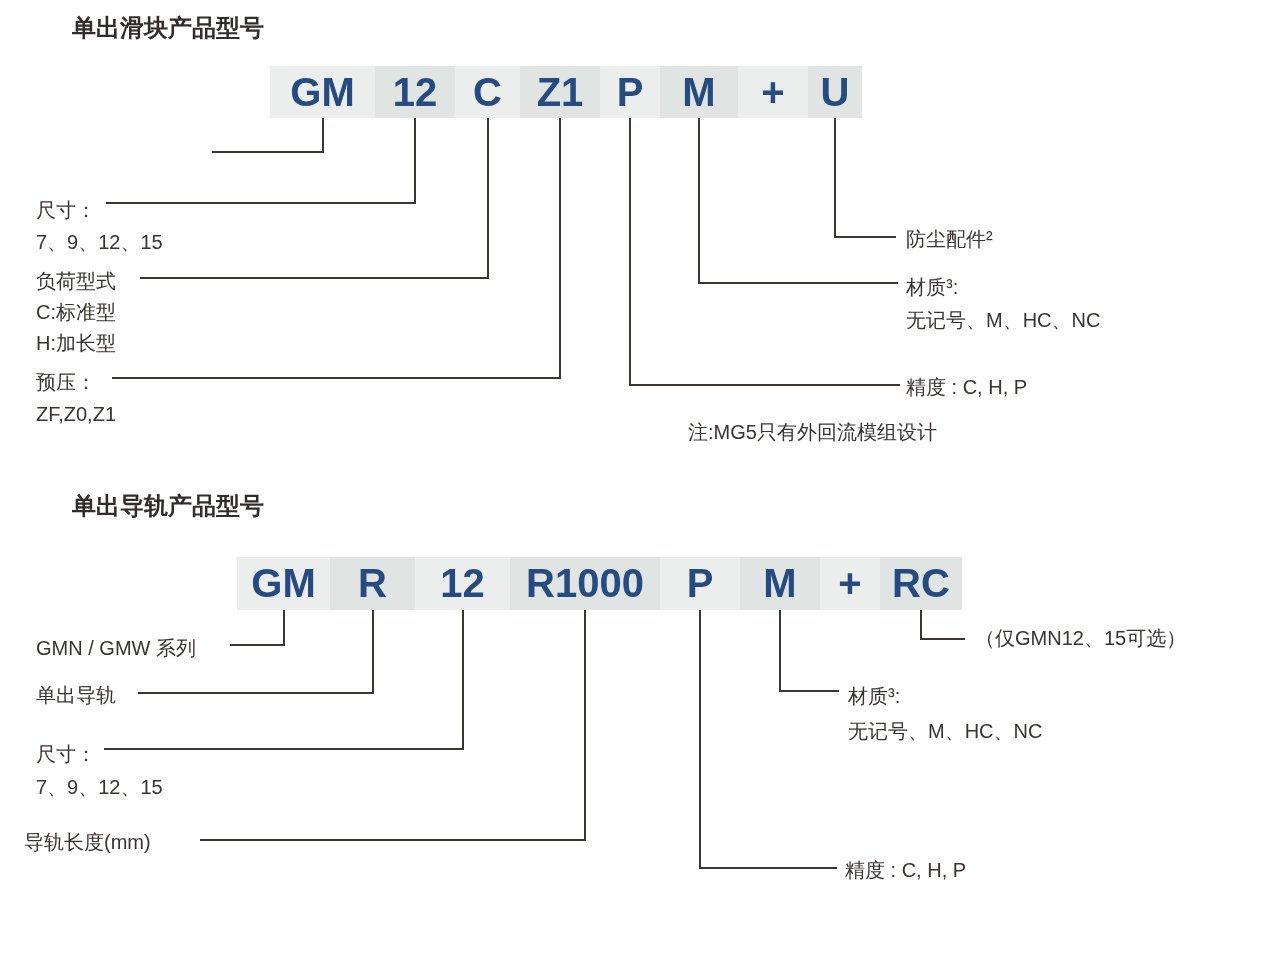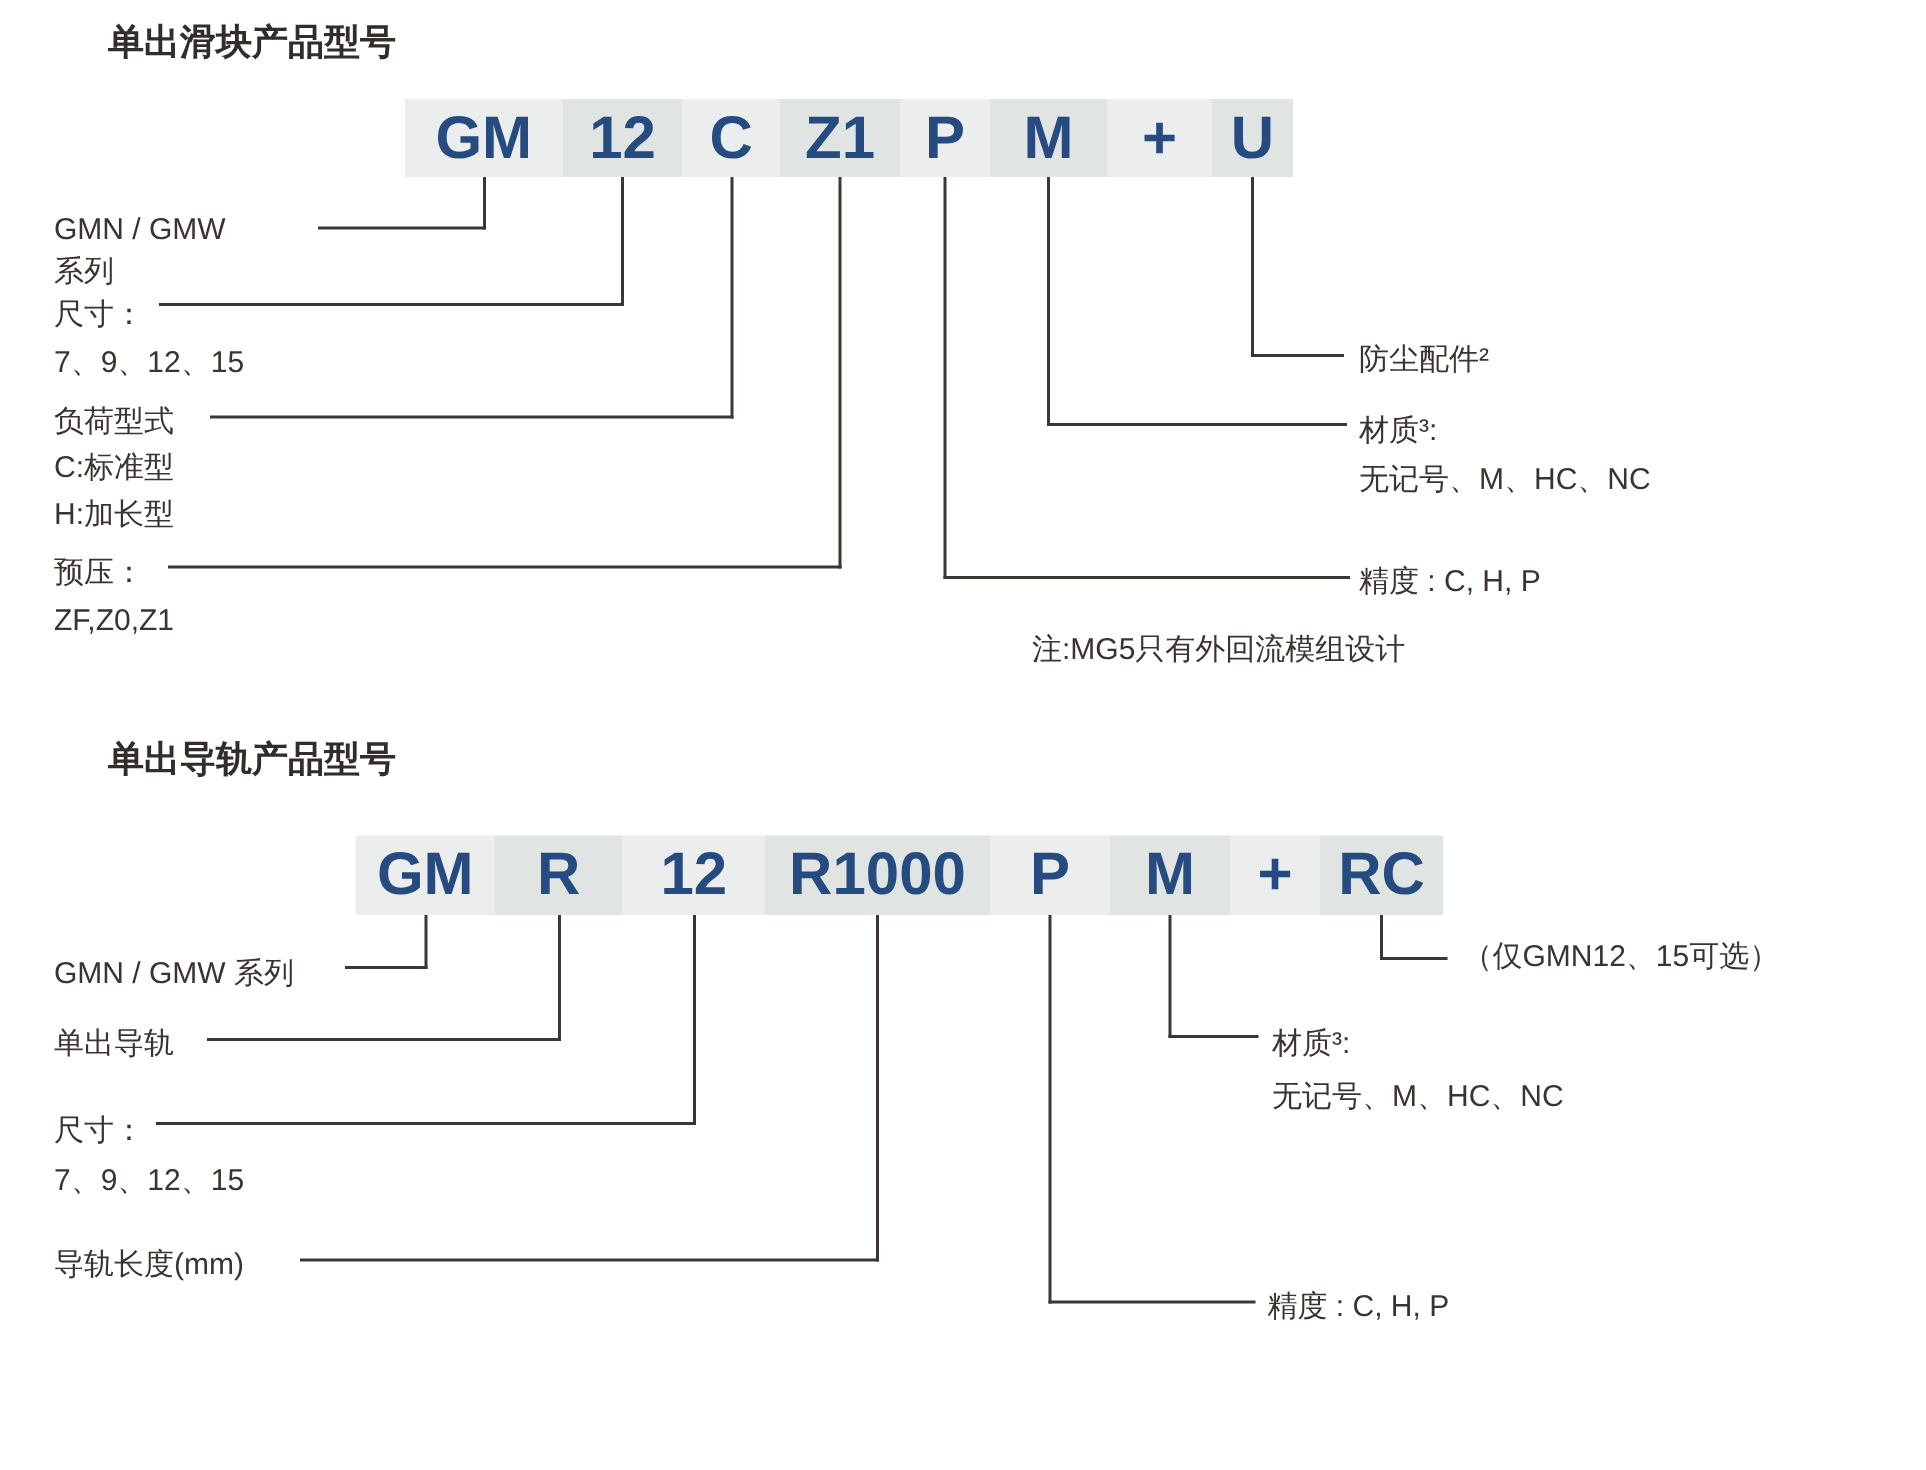--- a/index.html
+++ b/index.html
@@ -84,24 +84,20 @@
 
   <div class="vline" style="left:629px;top:118px;height:268px;"></div>
   <div class="hline" style="left:629px;top:384px;width:271px;"></div>
 
   <div class="vline" style="left:698px;top:118px;height:166px;"></div>
   <div class="hline" style="left:698px;top:282px;width:200px;"></div>
 
   <div class="vline" style="left:834px;top:118px;height:120px;"></div>
   <div class="hline" style="left:834px;top:236px;width:62px;"></div>
 
-  <div class="lbl" style="left:36px;top:139px;line-height:28px;">
-    <span class="ln">GMN / GMW</span>
-    <span class="ln">系列</span>
-  </div>
   <div class="lbl" style="left:36px;top:194px;line-height:32px;">
     <span class="ln">尺寸：</span>
     <span class="ln">7、9、12、15</span>
   </div>
   <div class="lbl" style="left:36px;top:266px;line-height:31px;">
     <span class="ln">负荷型式</span>
     <span class="ln">C:标准型</span>
     <span class="ln">H:加长型</span>
   </div>
   <div class="lbl" style="left:36px;top:366px;line-height:32px;">
@@ -151,21 +147,21 @@
 
   <div class="vline" style="left:920px;top:610px;height:30px;"></div>
   <div class="hline" style="left:920px;top:638px;width:45px;"></div>
 
   <div class="lbl" style="left:36px;top:635px;">GMN / GMW 系列</div>
   <div class="lbl" style="left:36px;top:682px;">单出导轨</div>
   <div class="lbl" style="left:36px;top:738px;line-height:33px;">
     <span class="ln">尺寸：</span>
     <span class="ln">7、9、12、15</span>
   </div>
-  <div class="lbl" style="left:36px;top:829px;">导轨长度(mm)</div>
+  <div class="lbl" style="left:24px;top:829px;">导轨长度(mm)</div>
 
   <div class="lbl" style="left:975px;top:621px;line-height:35px;">
     <span class="ln">（仅GMN12、15可选）</span>
   </div>
   <div class="lbl" style="left:848px;top:679px;line-height:35px;">
     <span class="ln">材质³:</span>
     <span class="ln">无记号、M、HC、NC</span>
   </div>
   <div class="lbl" style="left:845px;top:857px;">精度 : C, H, P</div>
 

